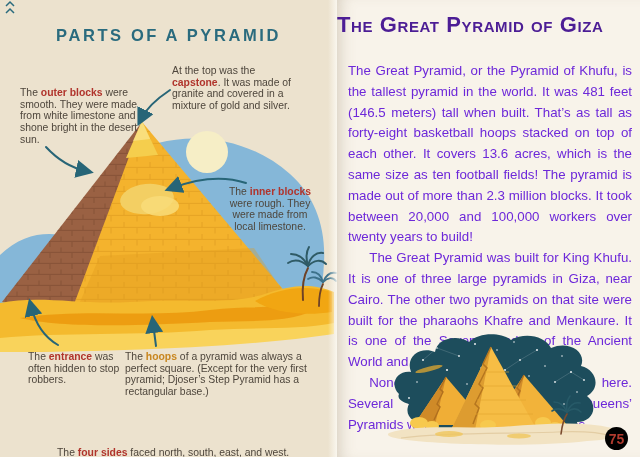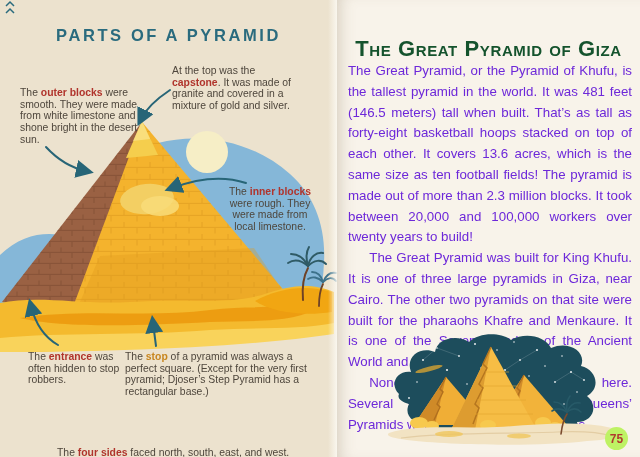--- a/index.html
+++ b/index.html
@@ -14,30 +14,30 @@
   .left-title{position:absolute;top:26px;left:0;width:100%;text-align:center;
        font-size:16.5px;font-weight:800;letter-spacing:2.6px;color:#2a6b7e;}
   .scene{position:absolute;inset:0;}
   .label{position:absolute;font-size:10.4px;line-height:11.7px;color:#4e463c;}
   .kw{color:#b0342c;font-weight:bold;}
   .kw-gold{color:#c8861f;font-weight:bold;}
 
   
   .page-right{position:relative;flex:1;height:457px;background:#f8f3ea;overflow:hidden;
        box-shadow:inset 12px 0 16px -10px rgba(125,105,75,.30);}
-  .right-title{position:absolute;top:36px;left:0;width:100%;text-align:center;
-       font-variant:small-caps;font-size:22px;font-weight:bold;letter-spacing:.6px;color:#14532d;}
+  .right-title{position:absolute;top:12px;left:0;width:100%;text-align:left;
+       font-variant:small-caps;font-size:22px;font-weight:bold;letter-spacing:.6px;color:#4c1d95;}
   .body-text{position:absolute;top:61px;left:11px;width:284px;
        font-family:Liberation Sans, sans-serif;font-size:13.3px;line-height:20.8px;
        color:#6d28d9;text-align:justify;}
   .body-text p{margin:0;}
   .body-text p.indent{text-indent:1.6em;}
   .night-illustration{position:absolute;left:50px;top:332px;pointer-events:none;}
   .page-badge{position:absolute;left:268px;top:427px;width:23px;height:23px;border-radius:50%;
-       background:#bef264;color:#b03a2e;font-size:12px;font-weight:bold;
+       background:#000000;color:#b03a2e;font-size:14px;font-weight:bold;
        display:flex;align-items:center;justify-content:center;}
 </style>
 </head>
 <body>
 
 <div class="book">
 
   <div class="page-left">
 
     <svg class="scene" width="337" height="457" viewBox="0 0 337 457">
@@ -124,21 +124,21 @@
     <div class="left-title">PARTS OF A PYRAMID</div>
 
     <div class="label" style="left:20px;top:87px;width:118px;"><span>The </span><b class="kw">outer blocks</b><span> were smooth. They were made from white limestone and shone bright in the desert sun.</span></div>
 
     <div class="label" style="left:172px;top:65px;width:124px;"><span>At the top was the </span><b class="kw">capstone</b><span>. It was made of granite and covered in a mixture of gold and silver.</span></div>
 
     <div class="label" style="left:203px;top:186px;width:94px;text-align:center;margin-left:20px;"><span>The </span><b class="kw">inner blocks</b><span> were rough. They were made from local limestone.</span></div>
 
     <div class="label" style="left:20px;top:351px;width:92px;margin-left:8px;"><span>The </span><b class="kw">entrance</b><span> was often hidden to stop robbers.</span></div>
 
-    <div class="label" style="left:125px;top:351px;width:196px;"><span>The </span><b class="kw-gold">stop</b><span> of a pyramid was always a perfect square. (Except for the very first pyramid; Djoser’s Step Pyramid has a rectangular base.)</span></div>
+    <div class="label" style="left:125px;top:351px;width:196px;"><span>The </span><b class="kw-gold">hoops</b><span> of a pyramid was always a perfect square. (Except for the very first pyramid; Djoser’s Step Pyramid has a rectangular base.)</span></div>
 
     <div class="label" style="left:57px;top:407px;width:238px;margin-top:40px;"><span>The </span><b class="kw">four sides</b><span> faced north, south, east, and west. They were lined up using the stars.</span></div>
   </div>
 
   <div class="page-right">
 
     <div class="right-title">The Great Pyramid of Giza</div>
 
     <div class="body-text">
       <p>The Great Pyramid, or the Pyramid of Khufu, is the tallest pyramid in the world. It was 481 feet (146.5 meters) tall when built. That’s as tall as forty-eight basketball hoops stacked on top of each other. It covers 13.6 acres, which is the same size as ten football fields! The pyramid is made out of more than 2.3 million blocks. It took between 20,000 and 100,000 workers over twenty years to build!</p>

